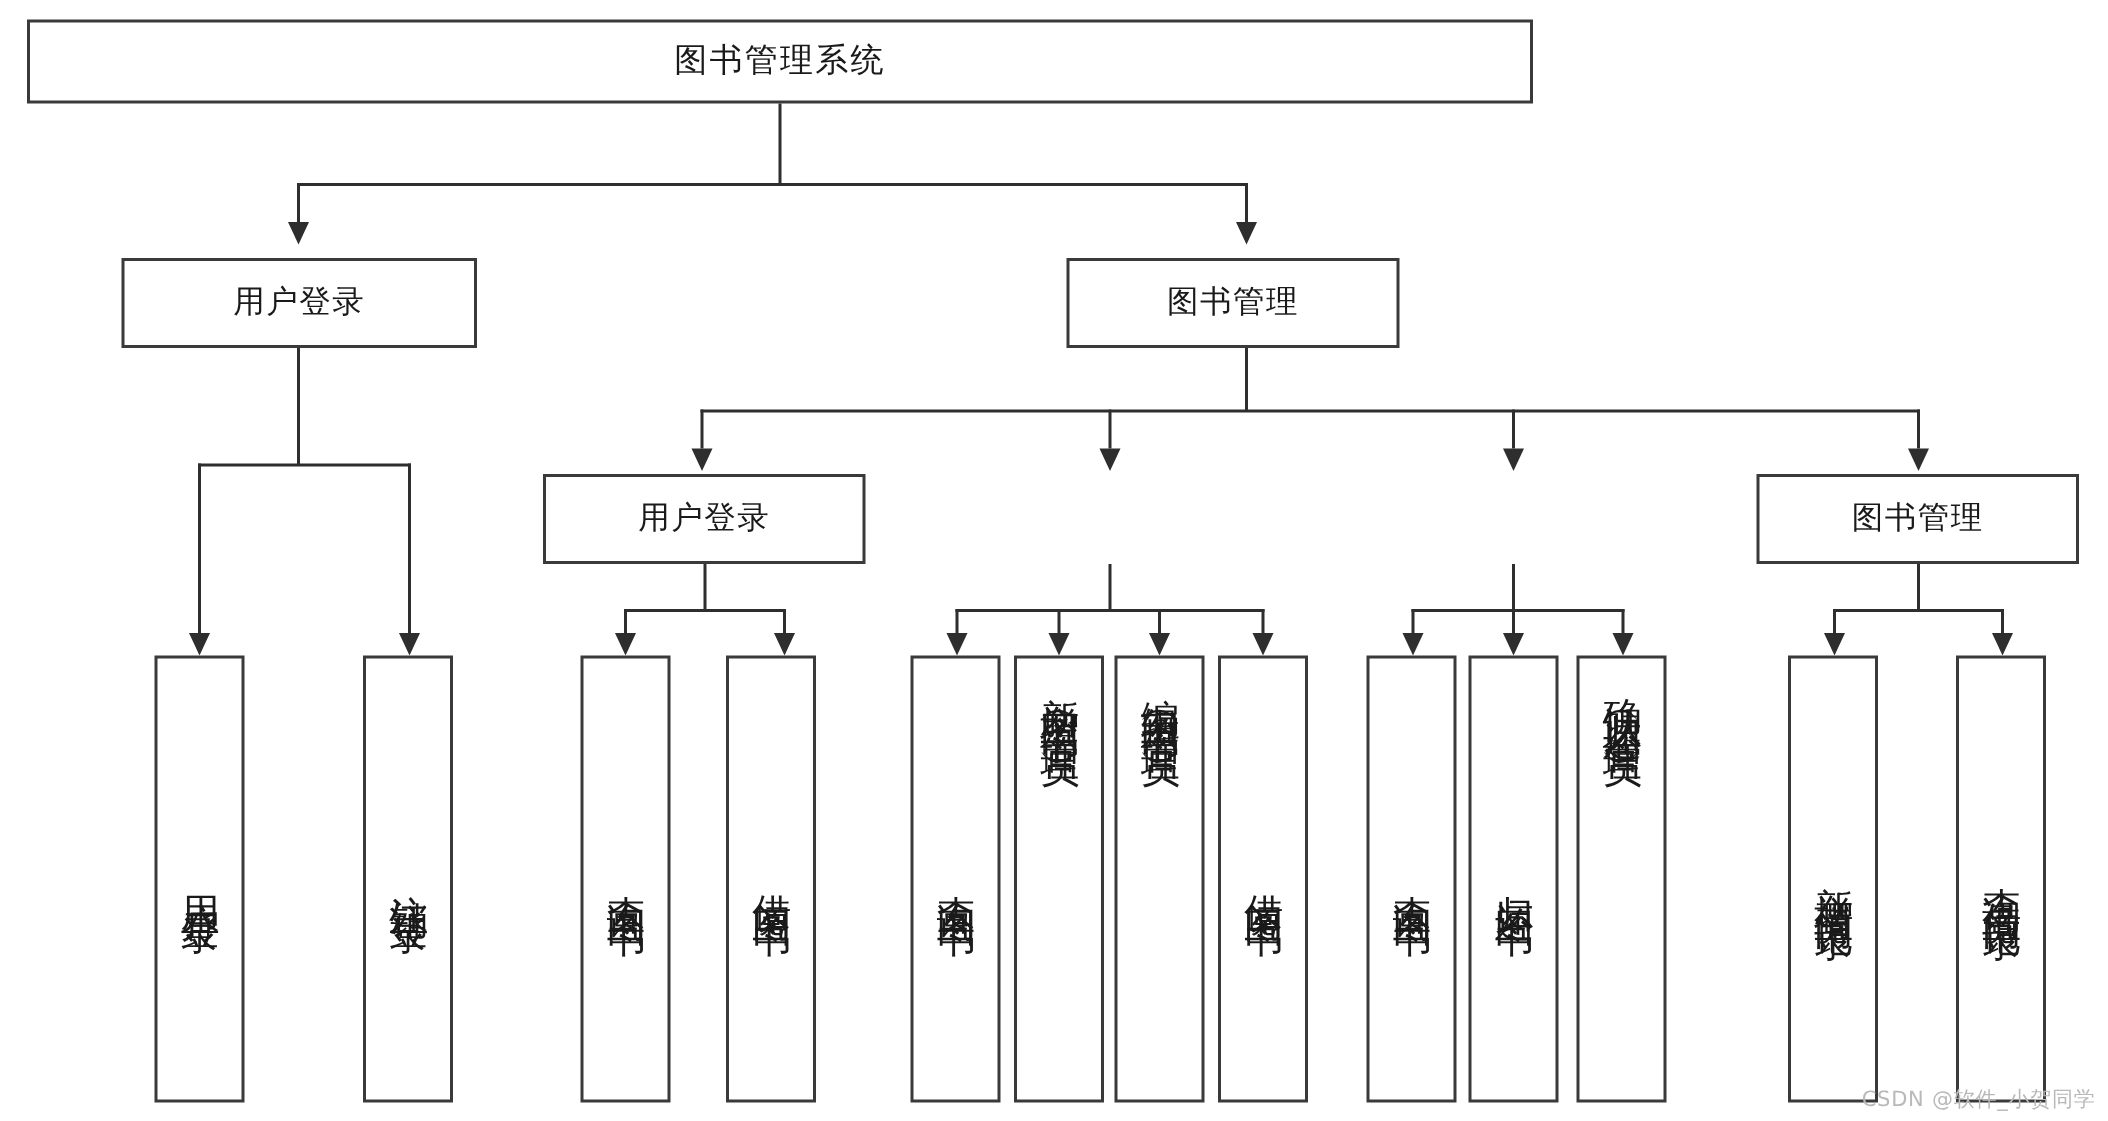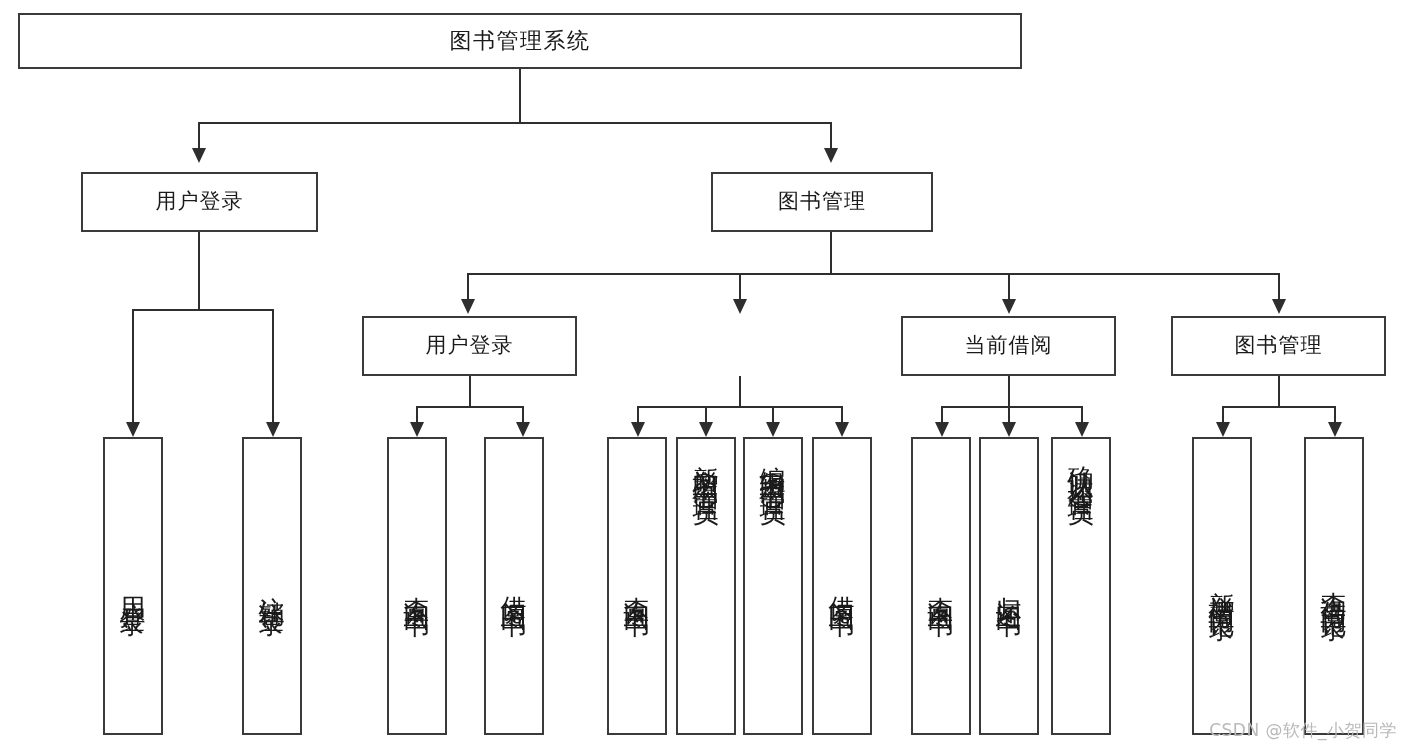--- a/index.html
+++ b/index.html
@@ -67,21 +67,21 @@
     width:0;height:0;
     border-left:7px solid transparent;
     border-right:7px solid transparent;
     border-top:15px solid #2e2e2e;
   }
   
   #watermark{
     position:absolute;
     right:8px;
     bottom:5px;
-    font-size:17px;
+    font-size:14px;
     color:#b9b9b9;
     letter-spacing:0.5px;
     white-space:nowrap;
     pointer-events:none;
   }
 </style>
 </head>
 <body>
 
 <div id="canvas">
@@ -119,23 +119,20 @@
   <div class="ln v" style="left:1008px;top:273px;width:2px;height:26px;"></div>
   <div class="ln v" style="left:1278px;top:273px;width:2px;height:26px;"></div>
   <div class="arrow" style="left:461px;top:299px;"></div>
   <div class="arrow" style="left:733px;top:299px;"></div>
   <div class="arrow" style="left:1002px;top:299px;"></div>
   <div class="arrow" style="left:1272px;top:299px;"></div>
 
   <div class="node h" style="left:362px;top:316px;width:215px;height:60px;">
     <span class="label">用户登录</span>
   </div>
-  <div class="node h" style="left:901px;top:316px;width:215px;height:60px;">
-    <span class="label">当前借阅</span>
-  </div>
   <div class="node h" style="left:1171px;top:316px;width:215px;height:60px;">
     <span class="label">图书管理</span>
   </div>
 
   <div class="ln v" style="left:469px;top:376px;width:2px;height:31px;"></div>
   <div class="ln h" style="left:416px;top:406px;width:108px;height:2px;"></div>
   <div class="ln v" style="left:416px;top:406px;width:2px;height:16px;"></div>
   <div class="ln v" style="left:522px;top:406px;width:2px;height:16px;"></div>
   <div class="arrow" style="left:410px;top:422px;"></div>
   <div class="arrow" style="left:516px;top:422px;"></div>

